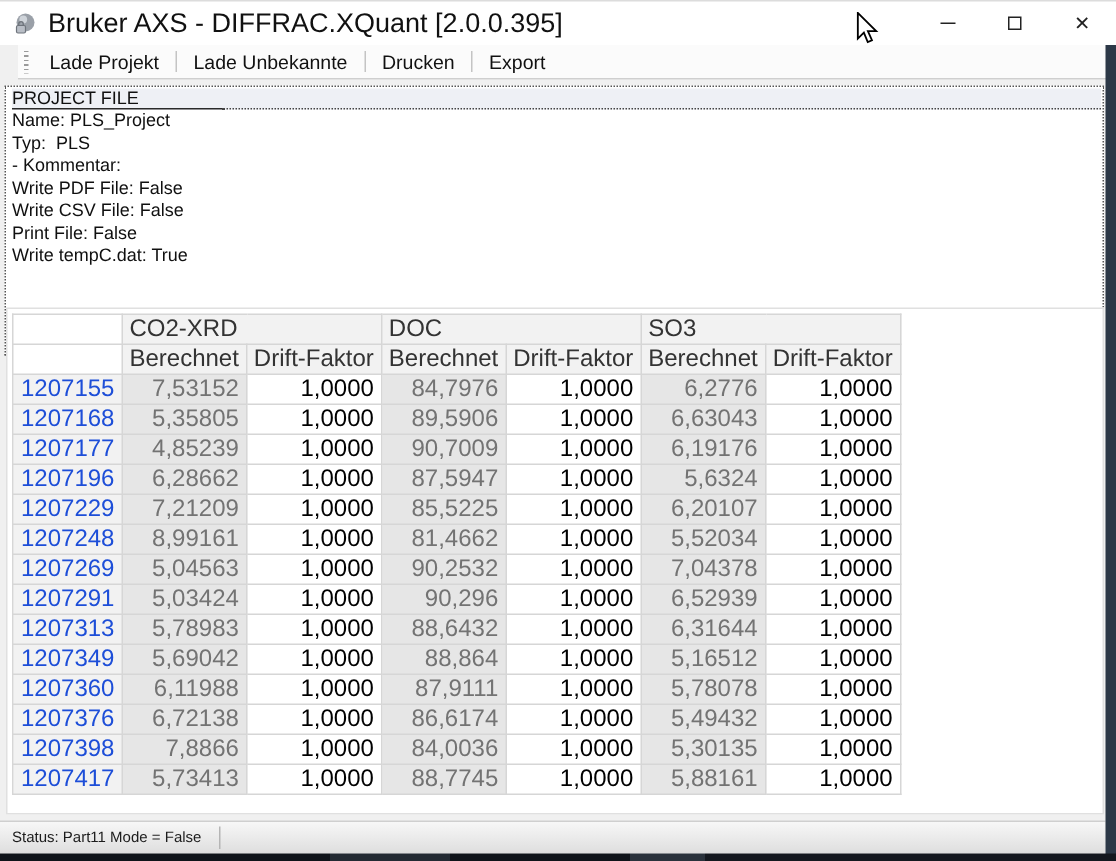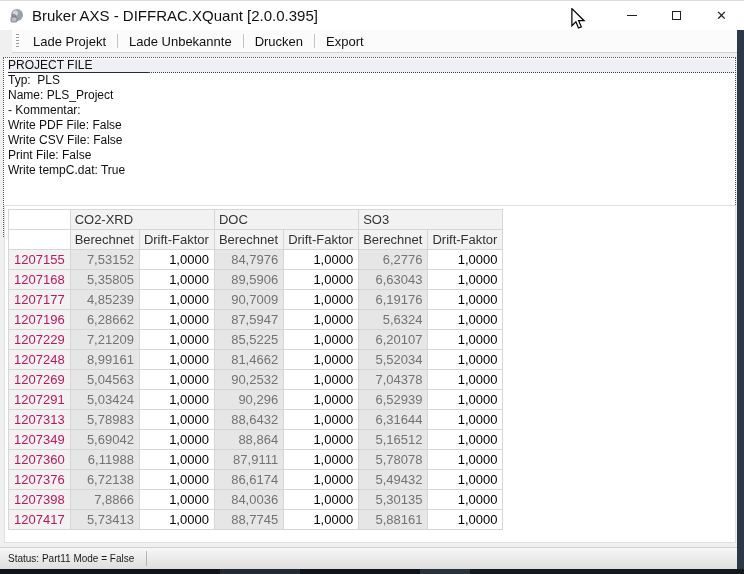--- a/index.html
+++ b/index.html
@@ -12,21 +12,21 @@
   }
   .window { position: absolute; inset: 0; background: #f0f0f0; }
 
   
   .titlebar {
     position: absolute; top: 0; left: 0; width: 744px; height: 30px;
     background: #ffffff; display: flex; align-items: center;
     border-top: 1px solid #dcdcdc;
   }
   .app-icon { margin: 0 7px 0 9px; flex: 0 0 auto; }
-  .title-text { font-size: 15px; color: #111; white-space: nowrap; }
+  .title-text { font-size: 18px; color: #111; white-space: nowrap; }
   .win-buttons { margin-left: auto; display: flex; height: 100%; }
   .win-btn { width: 45px; height: 100%; display: flex; align-items: center; justify-content: center; }
   .glyph-min { width: 10px; height: 1px; background: #222; display: block; }
   .glyph-max { width: 9px; height: 9px; border: 1px solid #222; display: block; }
   .glyph-close { font-size: 13px; color: #222; line-height: 1; }
 
   
   .toolbar {
     position: absolute; top: 30px; left: 0; width: 737px; height: 23px;
     background: #fbfbfb; border-bottom: 1px solid #cfcfcf;
@@ -52,34 +52,34 @@
   .pf-title { font-size: 12px; color: #101010; border-bottom: 1px solid #2a2a2a; padding-bottom: 0px; }
   .pf-solid { width: 56px; border-bottom: 1px solid #2a2a2a; height: 13px; }
   .pf-dotted { flex: 1; border-bottom: 1px dotted #444; height: 13px; }
   .pf-line { line-height: 15px; white-space: pre; }
 
   
   .grid-panel {
     position: absolute; top: 205px; left: 4px; width: 732px; height: 338px;
     background: #ffffff; border: 1px solid #e0e0e0;
   }
-  table.grid { border-collapse: collapse; margin: 3px 0 0 3px; font-size: 13px; padding-left: 20px; }
+  table.grid { border-collapse: collapse; margin: 3px 0 0 3px; font-size: 16px; padding-left: 20px; }
   table.grid th, table.grid td {
     border: 1px solid #d6d6d6; height: 20px; padding: 0 5px;
     font-weight: normal; white-space: nowrap;
   }
   th.corner { border: none; background: transparent; }
   .group-row th.grp {
     background: #f2f2f2; color: #333; text-align: left; padding-left: 4px;
   }
   .sub-row th.sub {
     background: #f2f2f2; color: #333; text-align: left; padding-left: 4px; width: 61px;
   }
   th.rowhead {
-    background: #f2f2f2; color: #be185d; text-align: right; width: 50px; padding-right: 5px;
+    background: #f2f2f2; color: #1d4ed8; text-align: right; width: 50px; padding-right: 5px;
   }
   td.ber { background: #e6e6e6; color: #737373; text-align: right; font-weight: 600; width: 61px; }
   td.drift { background: #ffffff; color: #000000; text-align: right; width: 61px; }
 
   
   .statusbar {
     position: absolute; left: 0; bottom: 5px; width: 737px; height: 22px;
     background: linear-gradient(#f7f7f7, #dedede);
     border-top: 1px solid #cfcfcf;
     display: flex; align-items: center; padding-left: 8px;
@@ -136,22 +136,22 @@
       </div>
   </div>
 
   <div class="project-box">
     <div class="pf-head">
       <span class="pf-title">PROJECT FILE</span>
       <span class="pf-solid"></span>
       <span class="pf-dotted"></span>
     </div>
     <div id="project-lines">
+        <div class="pf-line">Name: PLS_Project</div>
         <div class="pf-line">Typ:  PLS</div>
-        <div class="pf-line">Name: PLS_Project</div>
         <div class="pf-line">- Kommentar:</div>
         <div class="pf-line">Write PDF File: False</div>
         <div class="pf-line">Write CSV File: False</div>
         <div class="pf-line">Print File: False</div>
         <div class="pf-line">Write tempC.dat: True</div>
       </div>
   </div>
 
   <div class="grid-panel">
     <table class="grid">

